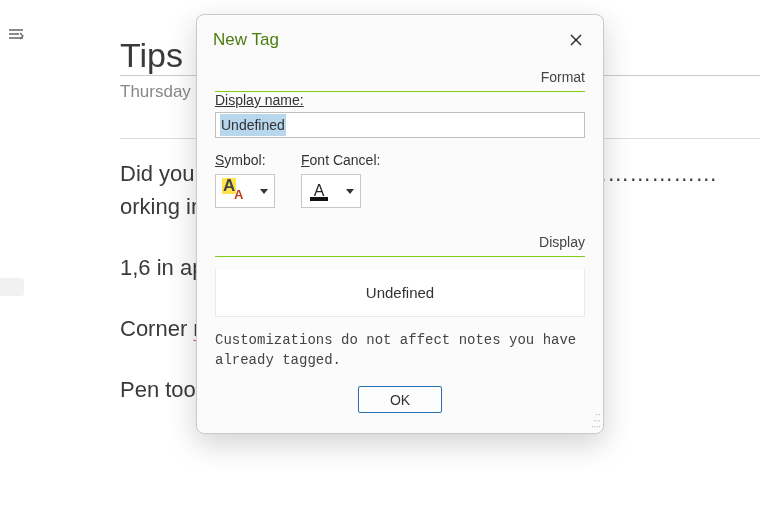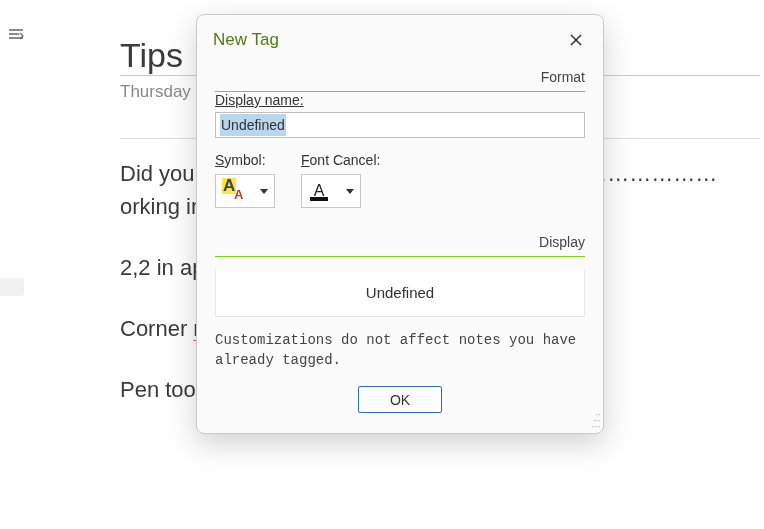--- a/index.html
+++ b/index.html
@@ -225,21 +225,21 @@
     </svg>
 </div>
 <div class="side-handle"></div>
 
 <div class="page">
   <div class="title">Tips</div>
   <div class="date">Thursday</div>
   <div class="content-box">
     <div class="body-text">
       <p><span>Did you ………………… s in the desk + N (M ………………… orking in the differe ………………… gs at the sam</span></p>
-      <p><span>2,2 in </span><span>ap</span></p>
+      <p><span>1,6 in </span><span>ap</span></p>
       <p><span>Corner </span><span class="squiggle">rva</span><span> mate Opt move i</span></p>
       <p>Pen tool ma drag karo curves mate</p>
     </div>
   </div>
 </div>
 
 <div class="dialog">
   <div class="dlg-header">
     <div class="dlg-title">New Tag</div>
     <div class="close-btn">

